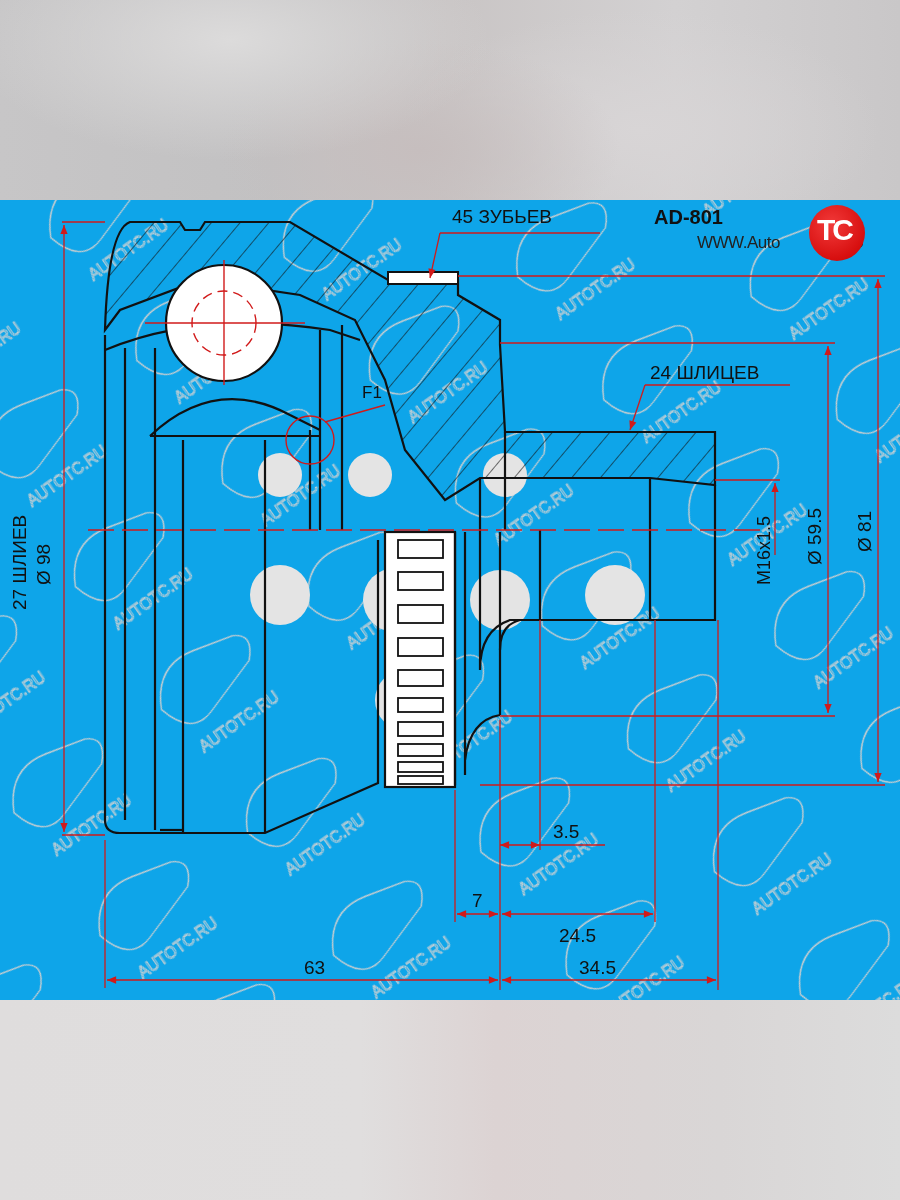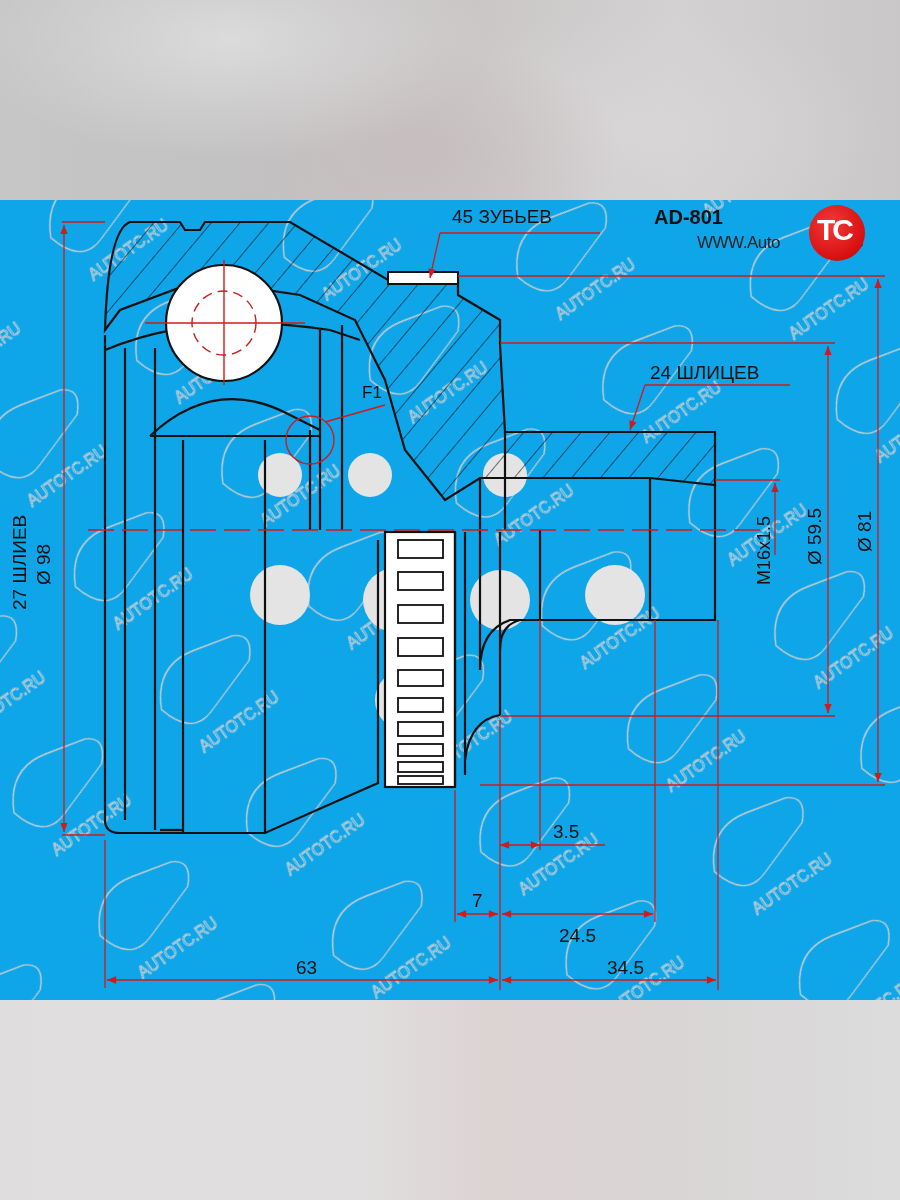--- a/index.html
+++ b/index.html
@@ -164,17 +164,17 @@
   <div class="lbl" style="left:650px;top:163px;">24 ШЛИЦЕВ</div>
   <div class="lbl" style="left:362px;top:184px;font-size:17px;">F1</div>
   <div class="lbl vert" style="left:10px;top:410px;">27 ШЛИЕВ</div>
   <div class="lbl vert" style="left:34px;top:385px;">Ø 98</div>
   <div class="lbl vert" style="left:755px;top:385px;font-size:18px;">M16x1.5</div>
   <div class="lbl vert" style="left:805px;top:365px;">Ø 59.5</div>
   <div class="lbl vert" style="left:855px;top:352px;">Ø 81</div>
   <div class="lbl" style="left:553px;top:622px;">3.5</div>
   <div class="lbl" style="left:472px;top:691px;">7</div>
   <div class="lbl" style="left:559px;top:691px;margin-top:35px;">24.5</div>
-  <div class="lbl" style="left:296px;top:758px;">63</div>
-  <div class="lbl" style="left:579px;top:758px;margin-left:28px;">34.5</div>
+  <div class="lbl" style="left:304px;top:758px;">63</div>
+  <div class="lbl" style="left:579px;top:758px;">34.5</div>
 </div>
 
 <div class="bg-bottom"></div>
 
 </body></html>

